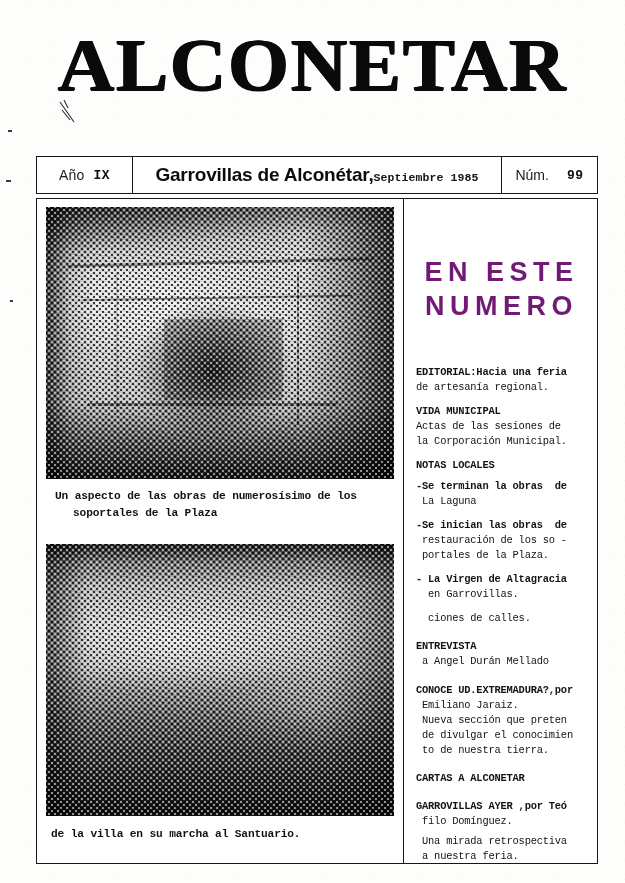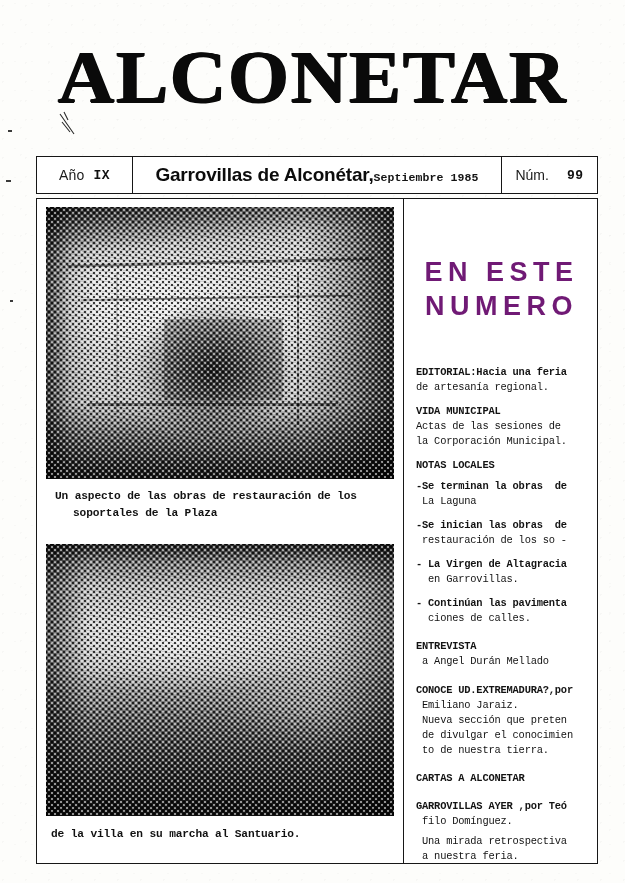--- a/index.html
+++ b/index.html
@@ -38,21 +38,21 @@
   .edge-marks {
     position: absolute;
     pointer-events: none;
     background: #3a3a3a;
   }
 
   
   .masthead {
     position: absolute;
     left: 0;
-    top: 36px;
+    top: 24px;
     width: 625px;
     text-align: center;
   }
   .masthead-title {
     font-family: "Liberation Serif", "DejaVu Serif", serif;
     font-weight: bold;
     font-size: 74px;
     line-height: 82px;
     letter-spacing: 1.5px;
     color: #0a0a0a;
@@ -323,21 +323,21 @@
       <div class="struct" style="left:34%; top:41%; width:34%; height:30%; opacity:.55;"></div>
       <div class="struct" style="left:12%; top:72%; width:72%; height:3px;"></div>
       <div class="struct" style="left:72%; top:24%; width:2px; height:56%;"></div>
       <div class="struct" style="left:20%; top:24%; width:2px; height:52%; opacity:.4;"></div>
       <div class="screen-dots"></div>
       <div class="screen-dots-light"></div>
       <div class="screen-lines"></div>
     </figure>
 
     <figcaption class="caption caption-top">
-      <div>Un aspecto de las obras de restauración de los</div>
+      <div>Un aspecto de las obras de numerosísimo de los</div>
       <div class="caption-line-2">soportales de la Plaza</div>
     </figcaption>
 
     <figure class="photo photo-bottom">
       <div class="halftone tone-bottom"></div>
       <div class="screen-dots"></div>
       <div class="screen-dots-light"></div>
       <div class="screen-lines"></div>
     </figure>
 
@@ -370,29 +370,29 @@
       </div>
 
       <div class="toc-entry">
         <div class="toc-head">-Se terminan la obras  de</div>
         <div class="toc-sub"> La Laguna</div>
       </div>
 
       <div class="toc-entry">
         <div class="toc-head">-Se inician las obras  de</div>
         <div class="toc-sub"> restauración de los so -</div>
+        <div class="toc-sub"> portales de la Plaza.</div>
       </div>
 
       <div class="toc-entry">
         <div class="toc-head">- La Virgen de Altagracia</div>
         <div class="toc-sub">  en Garrovillas.</div>
       </div>
 
       <div class="toc-entry toc-gap-lg">
-        <div class="toc-head">- Continúan las pavimenta</div>
         <div class="toc-sub">  ciones de calles.</div>
       </div>
 
       <div class="toc-entry toc-gap-lg">
         <div class="toc-head">ENTREVISTA</div>
         <div class="toc-sub"> a Angel Durán Mellado</div>
       </div>
 
       <div class="toc-entry toc-gap-lg">
         <div class="toc-head">CONOCE UD.EXTREMADURA?,por</div>

